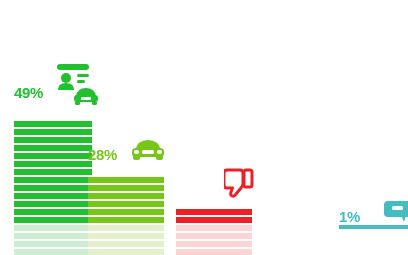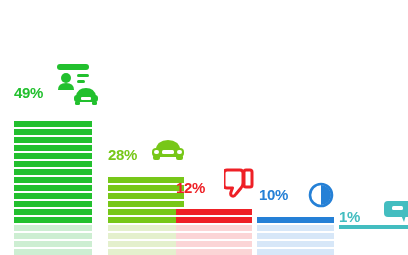--- a/index.html
+++ b/index.html
@@ -98,21 +98,21 @@
           <div class="stripe" style="bottom: 88px; background: rgb(34, 192, 46);"></div>
           <div class="stripe" style="bottom: 96px; background: rgb(34, 192, 46);"></div>
           <div class="stripe" style="bottom: 104px; background: rgb(34, 192, 46);"></div>
           <div class="stripe" style="bottom: 112px; background: rgb(34, 192, 46);"></div>
           <div class="stripe" style="bottom: 120px; background: rgb(34, 192, 46);"></div>
           <div class="stripe" style="bottom: 128px; background: rgb(34, 192, 46);"></div>
         </div>
     </div>
   </div>
 
-  <div class="bar-group" style="left:96px; width:76px; height:255px;">
+  <div class="bar-group" style="left:76px; width:76px; height:255px;">
     <div class="value-label" style="left:0px; top:147px; color:#77c718;">28%</div>
     <div class="icon-wrap" style="left:42px; top:135px;">
       <svg width="36" height="28" viewBox="0 0 36 28">
         <path d="M5 16 q2 -11 13 -11 q11 0 13 11 z" fill="#77c718"></path>
         <rect x="2" y="13" width="32" height="9" rx="4" fill="#77c718"></rect>
         <rect x="3" y="20" width="7" height="5" rx="2" fill="#77c718"></rect>
         <rect x="26" y="20" width="7" height="5" rx="2" fill="#77c718"></rect>
         <rect x="12" y="15" width="12" height="4" rx="1.5" fill="#ffffff"></rect>
         <rect x="4" y="15" width="5" height="4" rx="2" fill="#ffffff"></rect>
         <rect x="27" y="15" width="5" height="4" rx="2" fill="#ffffff"></rect>
@@ -128,57 +128,38 @@
           <div class="stripe" style="bottom: 40px; background: rgb(119, 199, 24);"></div>
           <div class="stripe" style="bottom: 48px; background: rgb(119, 199, 24);"></div>
           <div class="stripe" style="bottom: 56px; background: rgb(119, 199, 24);"></div>
           <div class="stripe" style="bottom: 64px; background: rgb(119, 199, 24);"></div>
           <div class="stripe" style="bottom: 72px; background: rgb(119, 199, 24);"></div>
         </div>
     </div>
   </div>
 
   <div class="bar-group" style="left:164px; width:76px; height:255px;">
-    <div class="value-label" style="left:0px; top:180px; color:#ee2026;">12%</div>
     <div class="icon-wrap" style="left:48px; top:168px;">
       <svg width="30" height="32" viewBox="0 0 30 32">
         <path d="M3 2 h13 q3 0 3 3 v10 q0 3 -2 5 l-5 6 q-2 3 -4 2 q-2 -1 -1 -4 l1.5 -4 h-5.5 q-3 0 -3 -3 v-12 q0 -3 3 -3 z" fill="none" stroke="#ee2026" stroke-width="3" stroke-linejoin="round"></path>
         <path d="M22 2 h4 q2 0 2 2 v13 q0 2 -2 2 h-4 q-2 0 -2 -2 v-13 q0 -2 2 -2 z" fill="none" stroke="#ee2026" stroke-width="3" stroke-linejoin="round"></path>
       </svg>
     </div>
     <div class="bar" style="height:49px;">
       <div class="stripes">
           <div class="stripe" style="bottom: 0px; background: rgb(251, 213, 214);"></div>
           <div class="stripe" style="bottom: 8px; background: rgb(251, 213, 214);"></div>
           <div class="stripe" style="bottom: 16px; background: rgb(251, 213, 214);"></div>
           <div class="stripe" style="bottom: 24px; background: rgb(251, 213, 214);"></div>
           <div class="stripe" style="bottom: 32px; background: rgb(238, 32, 38);"></div>
           <div class="stripe" style="bottom: 40px; background: rgb(238, 32, 38);"></div>
         </div>
     </div>
   </div>
 
-  <div class="bar-group" style="left:245px; width:77px; height:255px;">
-    <div class="value-label" style="left:2px; top:187px; color:#2580d6;">10%</div>
-    <div class="icon-wrap" style="left:51px; top:182px;">
-      <svg width="26" height="26" viewBox="0 0 26 26">
-        <circle cx="13" cy="13" r="11" fill="none" stroke="#2580d6" stroke-width="2.6"></circle>
-        <path d="M13 3 a10 10 0 0 1 0 20 z" fill="#2580d6"></path>
-      </svg>
-    </div>
-    <div class="bar" style="height:43px;">
-      <div class="stripes">
-          <div class="stripe" style="bottom: 0px; background: rgb(215, 231, 248);"></div>
-          <div class="stripe" style="bottom: 8px; background: rgb(215, 231, 248);"></div>
-          <div class="stripe" style="bottom: 16px; background: rgb(215, 231, 248);"></div>
-          <div class="stripe" style="bottom: 24px; background: rgb(215, 231, 248);"></div>
-          <div class="stripe" style="bottom: 32px; background: rgb(37, 128, 214);"></div>
-        </div>
-    </div>
-  </div>
 
   <div class="bar-group" style="left:327px; width:77px; height:255px;">
     <div class="value-label" style="left:0px; top:209px; color:#43bdc0;">1%</div>
     <div class="icon-wrap" style="left:44px; top:200px;">
       <svg width="30" height="24" viewBox="0 0 30 24">
         <rect x="1" y="1" width="27" height="16" rx="4" fill="#43bdc0"></rect>
         <path d="M18 15 l5 0 l-2 7 z" fill="#43bdc0"></path>
         <rect x="9" y="6" width="11" height="4" rx="1.5" fill="#ffffff"></rect>
       </svg>
     </div>

